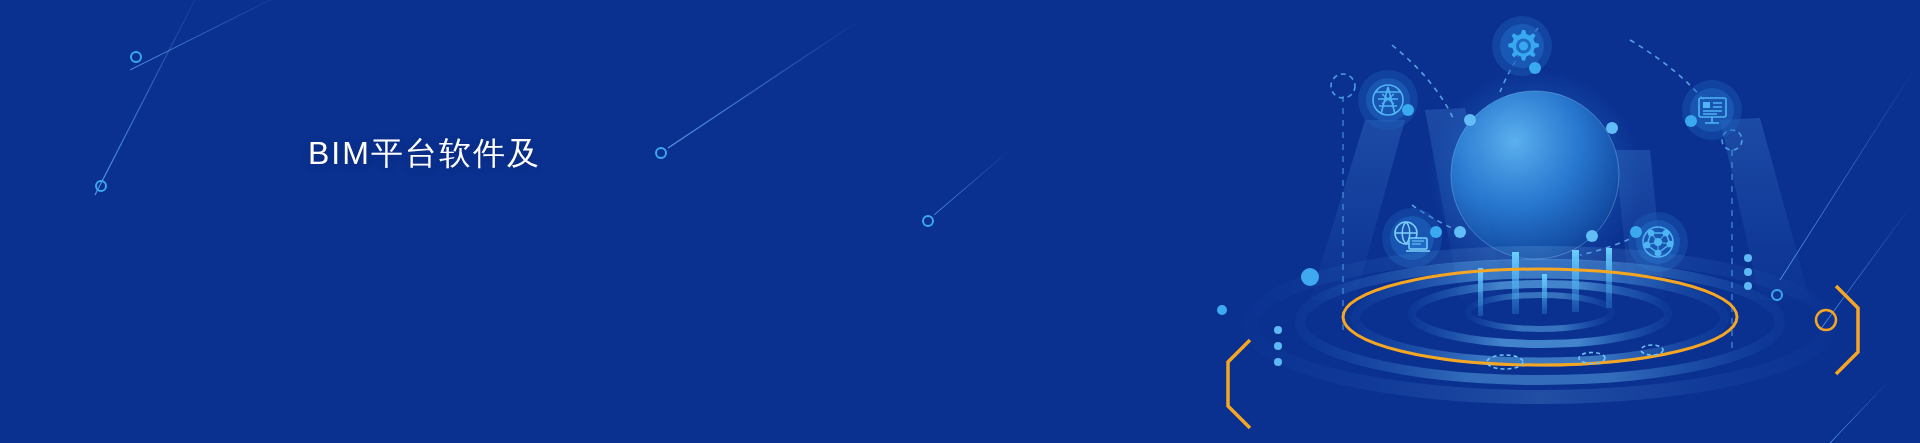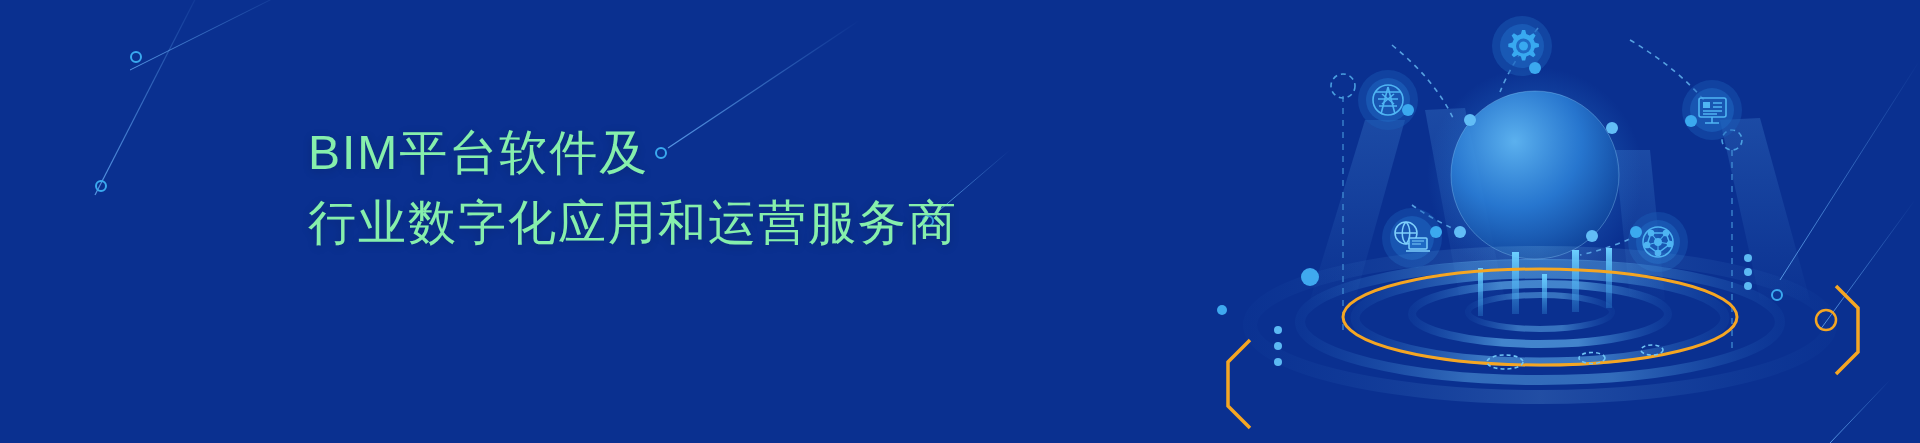--- a/index.html
+++ b/index.html
@@ -21,22 +21,22 @@
   }
 
   
   .deco-layer { position:absolute; inset:0; pointer-events:none; }
 
   
   .headline {
     position: absolute;
     left: 308px;
     top: 118px;
-    color: #86efac;
-    font-size: 48px;
+    color: #ffffff;
+    font-size: 32px;
     line-height: 70px;
     letter-spacing: 2px;
     font-weight: 400;
     text-shadow: 0 2px 10px rgba(0,0,0,0.18);
     white-space: nowrap;
   }
   .headline .line { display:block; }
 
   
   #art {
@@ -80,21 +80,20 @@
 
       <line x1="1920" y1="60" x2="1780" y2="280" stroke="url(#lineFade2)" stroke-width="1"></line>
       <line x1="1915" y1="200" x2="1820" y2="330" stroke="url(#lineFade2)" stroke-width="1"></line>
       <circle cx="1777" cy="295" r="5" fill="none" stroke="#3aa9ef" stroke-width="2"></circle>
       <line x1="1890" y1="380" x2="1830" y2="443" stroke="url(#lineFade2)" stroke-width="1"></line>
     </svg>
   </div>
 
   <div class="headline">
     <span class="line">BIM平台软件及</span>
-    <span class="line">行业数字化应用和运营服务商</span>
   </div>
 
   <div id="art">
     <svg viewBox="0 0 760 443">
       <defs>
         <radialGradient id="sphereGrad" cx="38%" cy="30%" r="72%">
           <stop offset="0%" stop-color="#5fb6f2" stop-opacity="0.95"></stop>
           <stop offset="55%" stop-color="#2a7ed6" stop-opacity="0.85"></stop>
           <stop offset="100%" stop-color="#114a9f" stop-opacity="0.75"></stop>
         </radialGradient>

